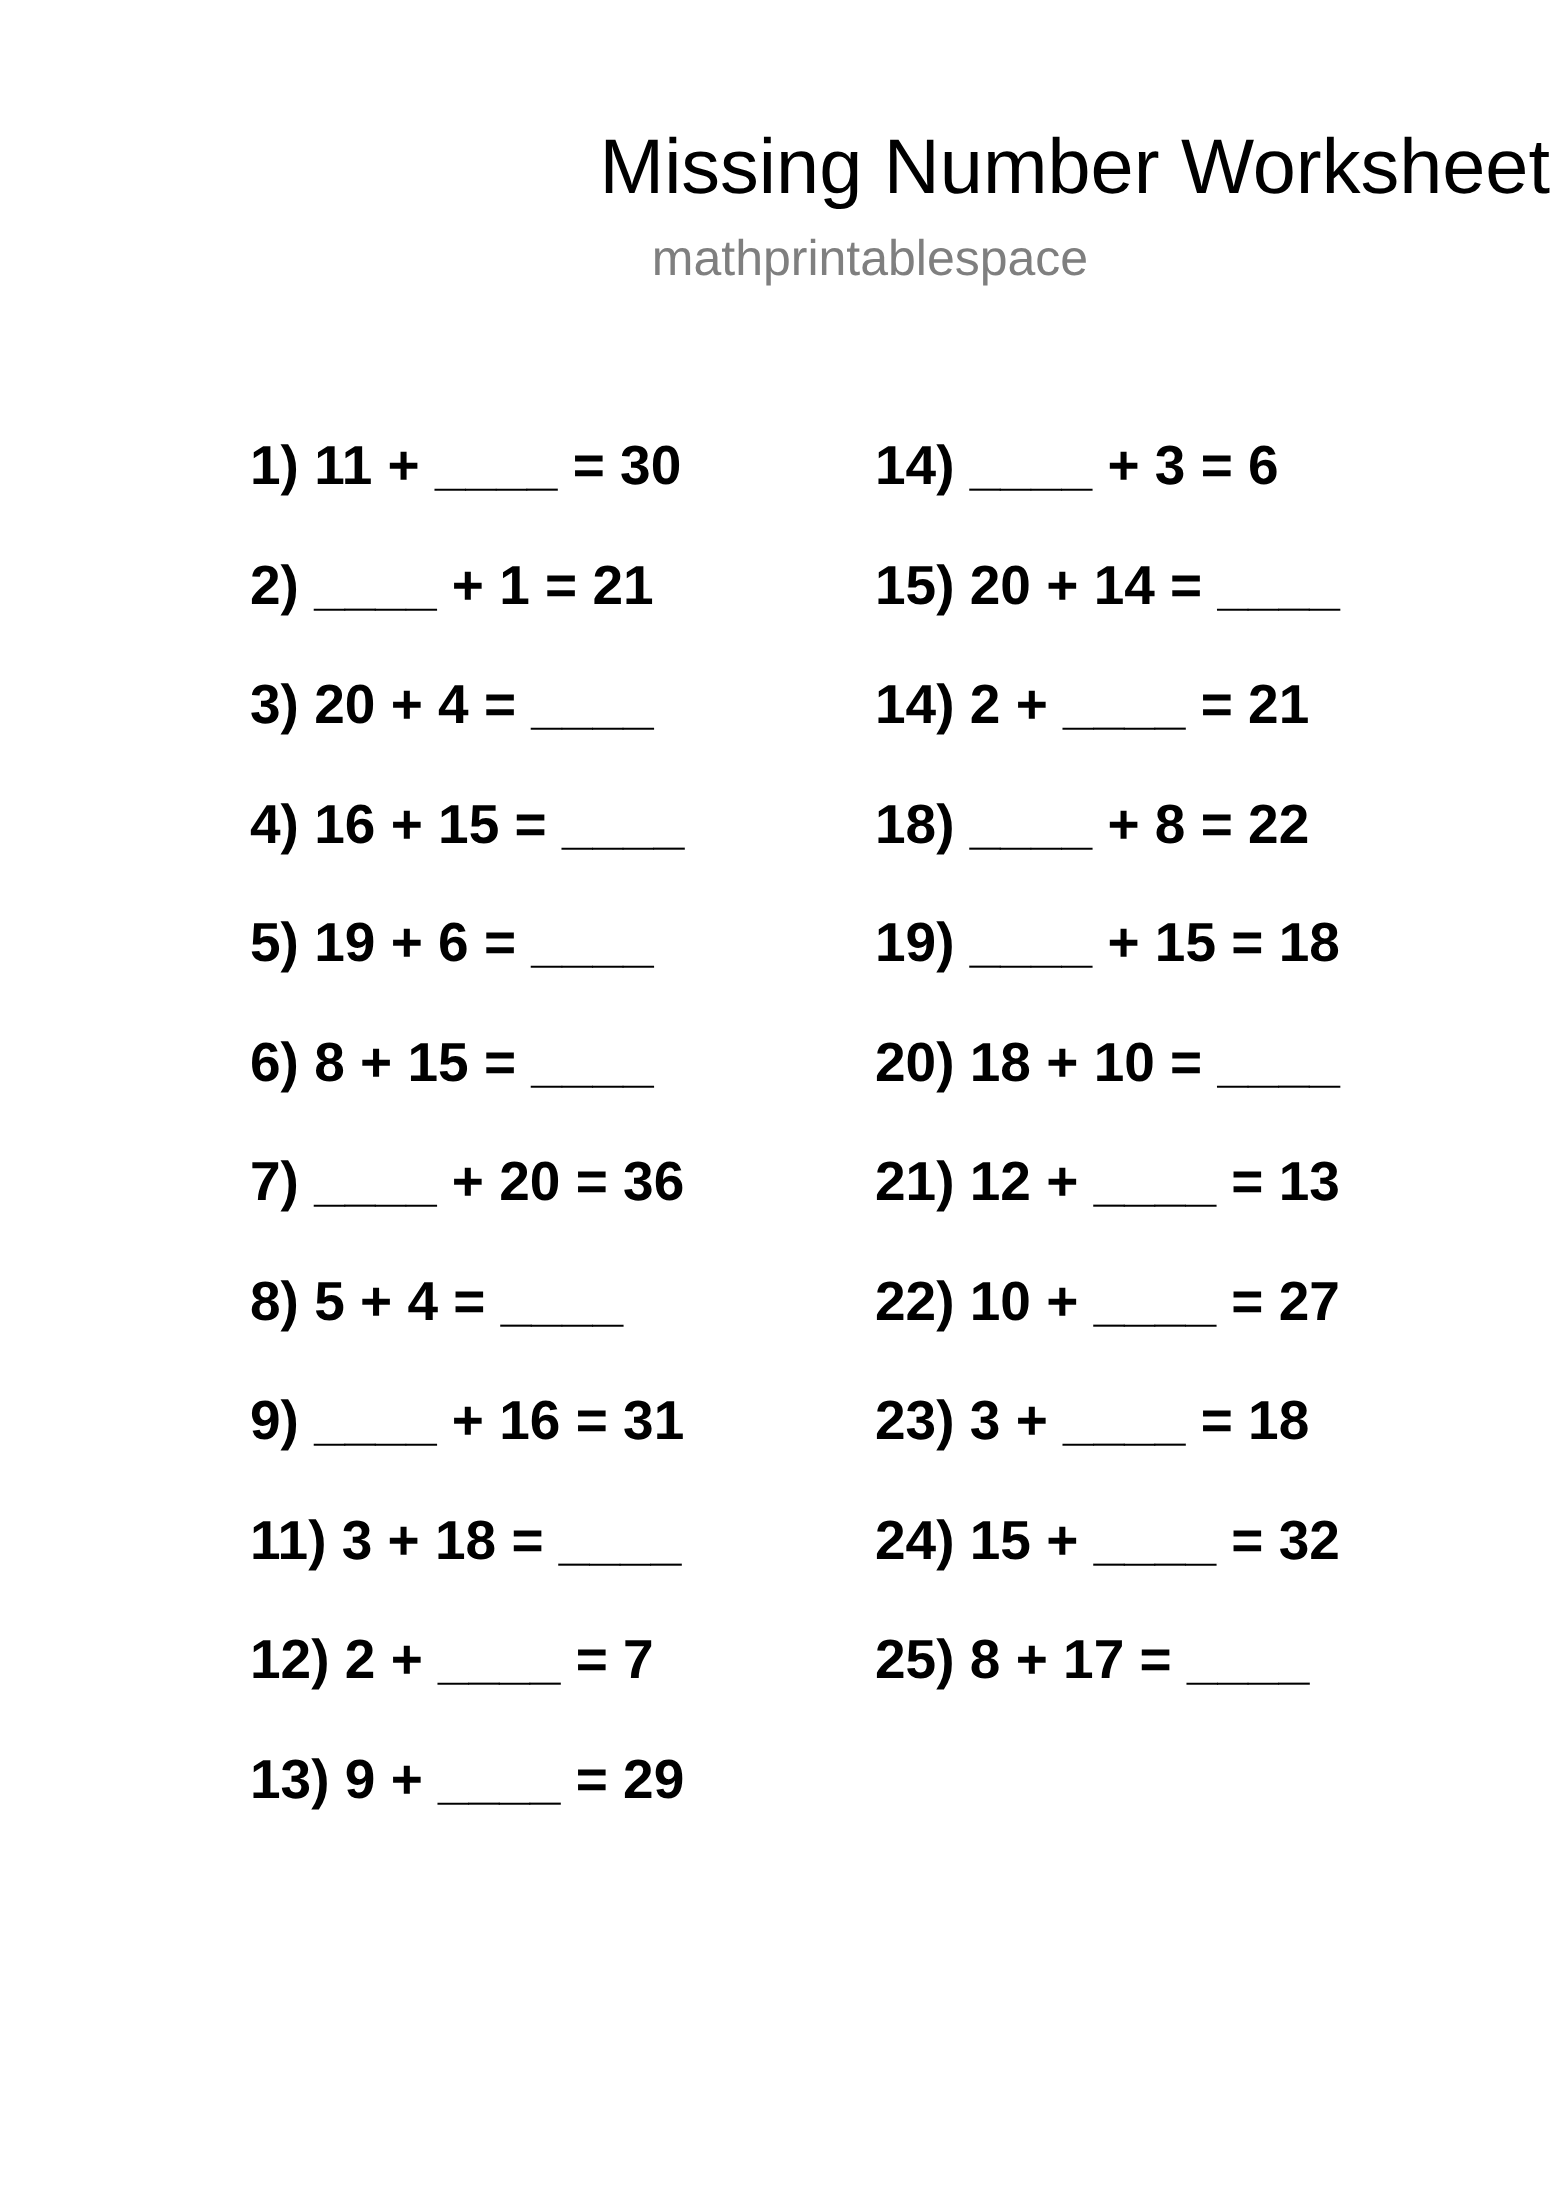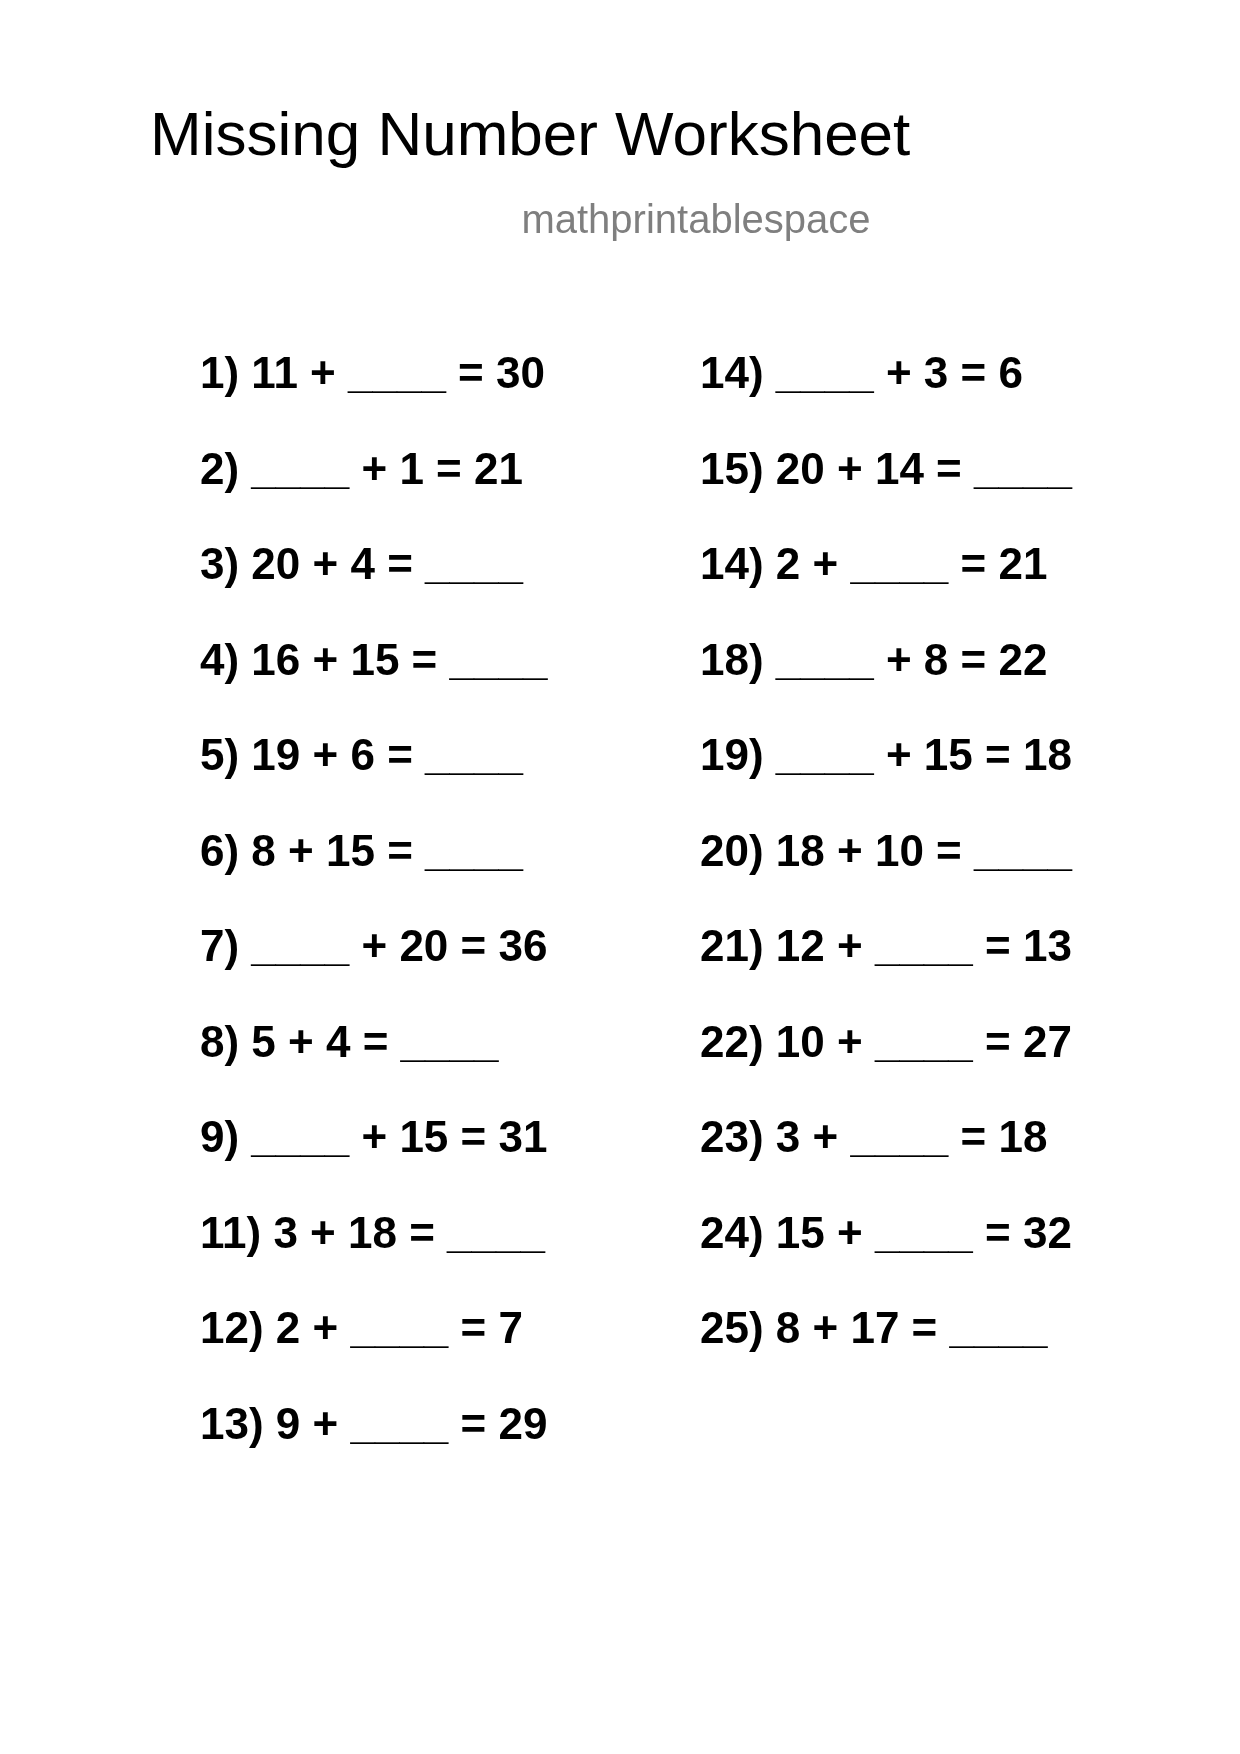--- a/index.html
+++ b/index.html
@@ -1,42 +1,42 @@
 <!DOCTYPE html>
 <html><head>
 <meta charset="utf-8">
 <style>
   html, body { margin: 0; padding: 0; background: #ffffff; }
   body { width: 1240px; height: 1754px; position: relative; overflow: hidden;
          font-family: "Liberation Sans", sans-serif; color: #000; }
-  .title { position: absolute; left: 0; width: 1240px; top: 98px; text-align: left;
+  .title { position: absolute; left: 0; width: 1240px; top: 98px; text-align: right;
            font-size: 62px; line-height: 72px; padding-left: 150px; box-sizing: border-box; }
   .subtitle { position: absolute; left: 0; width: 1240px; top: 183px; text-align: center;
-              font-size: 40px; line-height: 48px; color: #7f7f7f; padding-left: 152px; box-sizing: border-box; margin-top: 12px; }
+              font-size: 40px; line-height: 48px; color: #7f7f7f; padding-left: 152px; box-sizing: border-box; }
   .col { position: absolute; top: 347px; }
   .col.left { left: 200px; }
   .col.right { left: 700px; }
   .problem { height: 95.5px; font-size: 44px; line-height: 52px; white-space: pre; font-weight: bold; }
 </style>
 </head>
 <body>
 
 <div class="title">Missing Number Worksheet</div>
 <div class="subtitle">mathprintablespace</div>
 
 <div class="col left">
   <div class="problem">1) 11 + ____ = 30</div>
   <div class="problem">2) ____ + 1 = 21</div>
   <div class="problem">3) 20 + 4 = ____</div>
   <div class="problem">4) 16 + 15 = ____</div>
   <div class="problem">5) 19 + 6 = ____</div>
   <div class="problem">6) 8 + 15 = ____</div>
   <div class="problem">7) ____ + 20 = 36</div>
   <div class="problem">8) 5 + 4 = ____</div>
-  <div class="problem">9) ____ + 15 = 31</div>
+  <div class="problem">9) ____ + 16 = 31</div>
   <div class="problem">11) 3 + 18 = ____</div>
   <div class="problem">12) 2 + ____ = 7</div>
   <div class="problem">13) 9 + ____ = 29</div>
 </div>
 
 <div class="col right">
   <div class="problem">14) ____ + 3 = 6</div>
   <div class="problem">15) 20 + 14 = ____</div>
   <div class="problem">14) 2 + ____ = 21</div>
   <div class="problem">18) ____ + 8 = 22</div>

